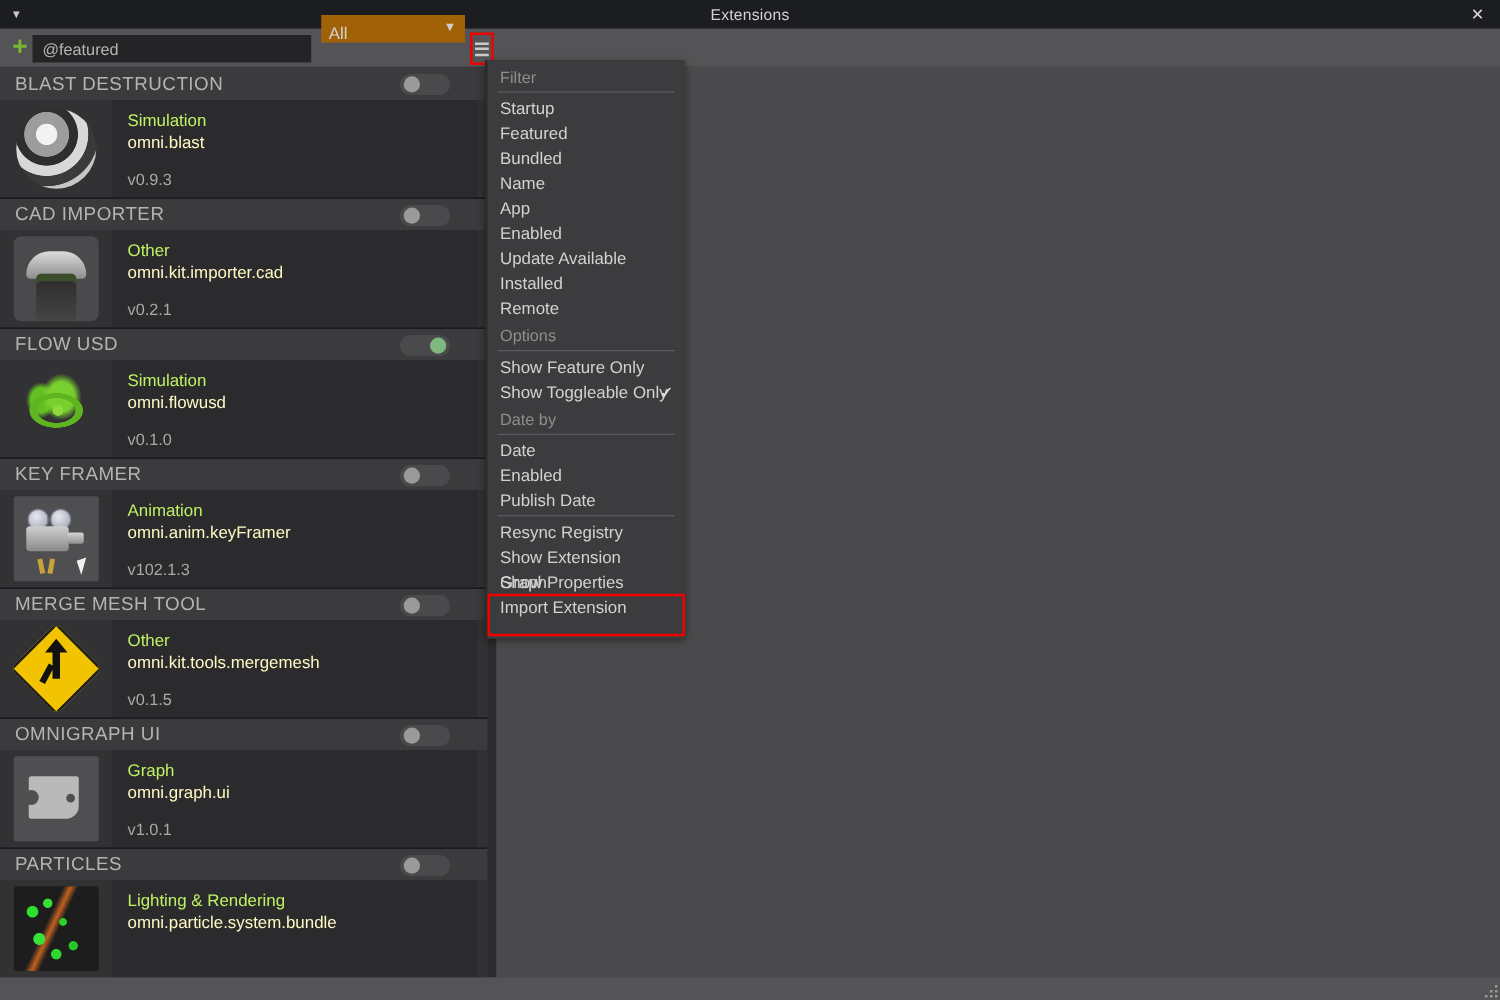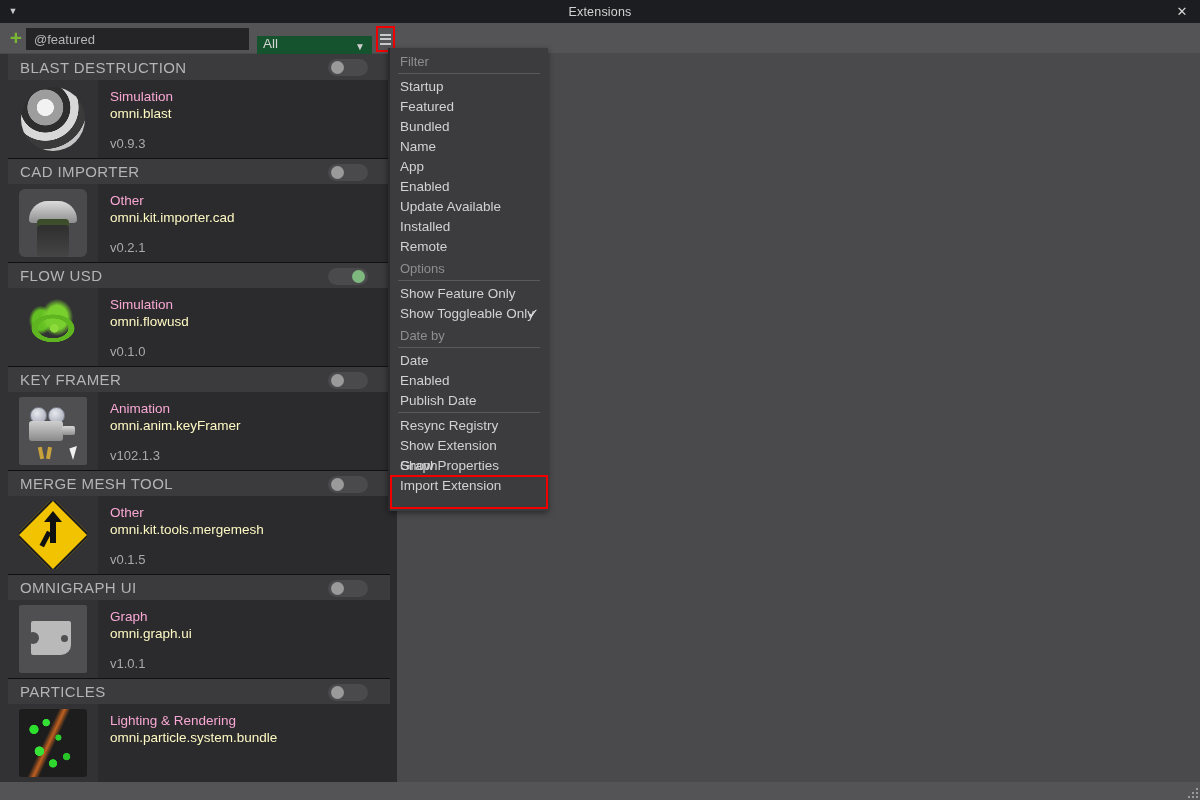--- a/index.html
+++ b/index.html
@@ -40,43 +40,43 @@
     color: #79b633; font-size: 21px; line-height: 16px; font-weight: 700;
     text-align: center; user-select: none;
   }
   .search-box {
     position: absolute; left: 26px; top: 28px; width: 223px; height: 22px;
     background: #242426; border: none; color: #b6b6b6;
     font-family: "Liberation Sans", sans-serif; font-size: 13px;
     padding: 0 8px; outline: none;
   }
   .filter-select {
-    position: absolute; left: 257px; top: 36px; width: 115px; height: 22px;
-    background: #14532d; color: #d4d4d4; font-size: 13.5px;
-    display: flex; align-items: flex-start; padding: 0 6px;
+    position: absolute; left: 257px; top: 12px; width: 115px; height: 22px;
+    background: #a16207; color: #d4d4d4; font-size: 13.5px;
+    display: flex; align-items: flex-end; padding: 0 6px;
   }
   .filter-select .fs-caret {
     position: absolute; right: 7px; top: 0; height: 22px; line-height: 22px;
     font-size: 10px; color: #cfcfcf;
   }
   .burger-btn {
     position: absolute; left: 376px; top: 26px; width: 19px; height: 26px;
     border: 2px solid #f20000;
     background: #545456;
     display: flex; flex-direction: column; justify-content: center;
     align-items: center; gap: 2.5px;
   }
   .burger-btn i { display: block; width: 11px; height: 2px; background: #c9c9c9; }
 
   
   .ext-list {
     position: absolute; left: 0; top: 54px; width: 390px; height: 728px;
     background: #323234; overflow: hidden;
   }
-  .ext-item { position: relative; width: 390px; background: #323234; margin-left: 8px; }
+  .ext-item { position: relative; width: 390px; background: #323234; }
   .ext-head {
     position: relative; height: 26px; background: #3b3b3d;
     display: flex; align-items: center; padding-left: 12px;
     border-top: 1px solid #111113;
   }
   .ext-item:first-child .ext-head { border-top: none; }
   .ext-title {
     color: #b4b4b4; font-size: 15px; letter-spacing: .4px;
   }
   .toggle {
@@ -97,21 +97,21 @@
     width: 90px; height: 78px; display: flex; align-items: center; justify-content: center;
     flex: 0 0 90px;
   }
   .thumb-inner {
     width: 68px; height: 68px; position: relative; overflow: hidden; border-radius: 3px;
   }
   .ext-meta {
     flex: 1; background: #2b2b2d; padding: 8px 0 0 12px; margin-right: 8px;
     position: relative;
   }
-  .ext-cat { color: #f9a8d4; font-size: 13.5px; line-height: 17px; }
+  .ext-cat { color: #bef264; font-size: 13.5px; line-height: 17px; }
   .ext-id  { color: #fef9c3; font-size: 13.5px; line-height: 17px; }
   .ext-ver { position: absolute; left: 12px; bottom: 7px; color: #a9a9a9; font-size: 13px; }
 
   
   .list-scroll-track {
     position: absolute; left: 390px; top: 54px; width: 7px; height: 728px;
     background: #2b2b2d;
   }
   .list-scroll-thumb {
     position: absolute; left: 390px; top: 54px; width: 7px; height: 300px;

